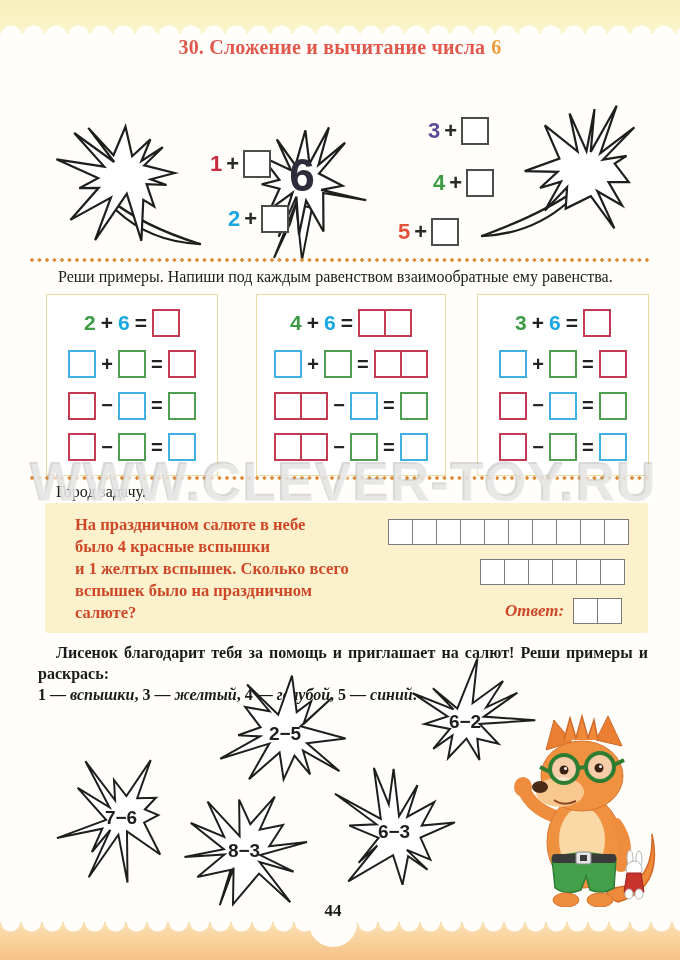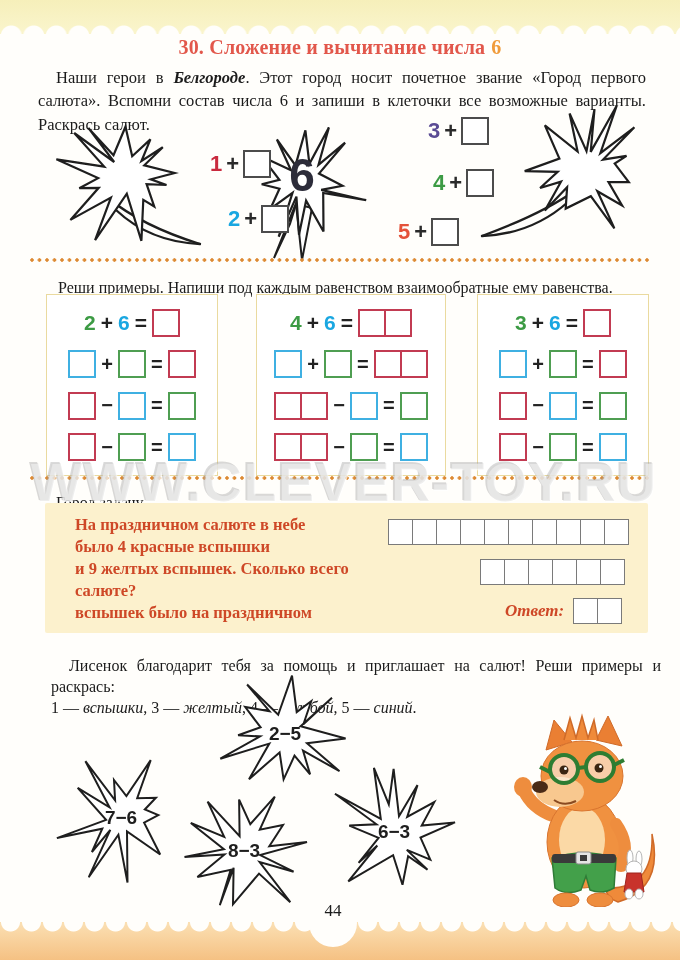--- a/index.html
+++ b/index.html
@@ -11,28 +11,28 @@
   .scallop-top{position:absolute;top:22px;left:0;width:680px;height:14px;
             background-image:radial-gradient(circle 11px at 50% 14px,#fffefb 10px,rgba(255,255,255,0) 11px);
             background-size:22.5px 14px;background-repeat:repeat-x;}
   .band-bottom{position:absolute;top:922px;left:0;width:680px;height:38px;
             background:linear-gradient(#fbe0b4,#f5c183);}
   .scallop-bottom{position:absolute;top:922px;left:0;width:680px;height:12px;
             background-image:radial-gradient(circle 10px at 50% 0px,#fffefb 9px,rgba(255,255,255,0) 10px);
             background-size:21px 12px;background-repeat:repeat-x;}
   .page-bump{position:absolute;left:309px;top:899px;width:48px;height:48px;border-radius:50%;background:#fffefb;}
   .pagenum{position:absolute;left:303px;top:901px;width:60px;text-align:center;
-           font-weight:normal;font-size:17px;}
+           font-weight:bold;font-size:17px;}
   
   .title{position:absolute;top:36px;left:0;width:680px;text-align:center;
          font-weight:bold;font-size:20px;color:#e2574b;letter-spacing:.2px;}
   .title .tnum{color:#f09b3b;margin-left:6px;}
   .intro{position:absolute;top:66px;left:38px;width:608px;margin:0;
          font-size:16.5px;line-height:1.42;text-align:justify;text-indent:18px;}
-  .instr{position:absolute;font-size:16px;margin-top:11px;}
+  .instr{position:absolute;font-size:16px;}
   
   .fw{position:absolute;overflow:visible;}
   .fw polygon{fill:#fff;stroke:#1e1e1e;stroke-width:2.2;stroke-linejoin:miter;}
   .fw path{fill:none;stroke:#1e1e1e;stroke-width:2.3;stroke-linecap:round;}
   .fw .spike{fill:#fff;stroke:#1e1e1e;stroke-width:2;}
   .big-six{position:absolute;left:272px;top:148px;width:60px;text-align:center;
            font-family:"Liberation Sans",sans-serif;font-weight:bold;font-size:46px;color:#2c2c3a;}
   .comp-eq{position:absolute;display:flex;align-items:center;gap:4px;
            font-family:"Liberation Sans",sans-serif;font-weight:bold;font-size:22px;}
   .comp-eq .plus{color:#2a2a2a;}
@@ -62,22 +62,22 @@
   .taskbox{position:absolute;left:45px;top:503px;width:603px;height:130px;background:#fcf1cd;border-radius:2px;}
   .task-text{position:absolute;left:30px;top:11px;width:330px;
              font-weight:bold;font-size:16.5px;line-height:22px;color:#ce4827;}
   .cellrow{position:absolute;display:flex;}
   .cell{width:23px;height:24px;border:1px solid #7a7a7a;background:#fff;margin-left:-1px;}
   .cell:first-child{margin-left:0;}
   .answer-line{position:absolute;left:460px;top:95px;display:flex;align-items:center;gap:9px;}
   .answer-label{font-style:italic;font-weight:bold;font-size:17px;color:#ce4827;}
   .answer-line .cellrow{position:static;}
   
-  .finale{position:absolute;top:642px;left:38px;width:610px;margin:13px;
-          font-size:16px;line-height:21px;text-align:justify;}
+  .finale{position:absolute;top:642px;left:38px;width:610px;margin:0;
+          font-size:16px;line-height:21px;text-align:justify;font-weight:bold;}
   .finale .ind{display:inline-block;width:18px;}
   .finale .dash{margin:0 4px;}
   .star-wrap{position:absolute;}
   .star-wrap svg{position:absolute;left:0;top:0;overflow:visible;}
   .star-wrap polygon{fill:#fff;stroke:#1e1e1e;stroke-width:2;stroke-linejoin:miter;}
   .star-label{position:absolute;width:60px;text-align:center;
       font-family:"Liberation Sans",sans-serif;font-weight:bold;font-size:19px;color:#1e1e1e;}
   .fox{position:absolute;left:502px;top:692px;}
 </style>
 </head>
@@ -85,21 +85,20 @@
 
 <div class="page">
 
   <div class="band-top"></div>
   <div class="scallop-top"></div>
 
   <div class="title">
     <span>30. Сложение и вычитание числа</span><span class="tnum">6</span>
   </div>
 
-  <p class="intro"><span>Наши герои в </span><b><i>Белгороде</i></b><span>. Этот город носит почетное звание «Город первого салюта». Вспомни состав числа 6 и запиши в клеточки все возможные варианты. Раскрась салют.</span></p>
 
   <svg class="fw" style="left:36px;top:112px" width="175" height="140">
     <path d="M164,132 Q114,130 80,98"></path>
     <path d="M164,132 Q106,114 72,86"></path>
     <polygon points="89.5,14.7 96.2,44.2 114.4,27.4 105.5,49.0 126.8,35.3 108.3,53.3 138.6,61.0 114.8,67.3 130.5,73.0 110.6,72.2 118.2,94.5 107.3,87.8 105.4,128.8 90.8,81.7 59.1,128.2 74.9,85.6 34.4,107.9 62.7,75.8 43.3,76.2 62.1,66.1 20.4,47.3 68.2,54.6 38.2,21.0 78.2,50.0 52.3,15.9 77.5,43.3"></polygon>
   </svg>
 
   <svg class="fw" style="left:240px;top:110px" width="124" height="152">
     <polygon class="spike" points="34,148 58,88 50,114"></polygon>
     <polygon class="spike" points="56,94 62,150 72,98"></polygon>
@@ -238,23 +237,23 @@
 
   <div class="watermark">WWW.CLEVER-TOY.RU</div>
   <div class="dotsep" style="top:476px"></div>
 
   <div class="instr" style="left:56px;top:483px">Город задачу.</div>
 
   <div class="taskbox">
     <div class="task-text">
       <div>На праздничном салюте в небе</div>
       <div>было 4 красные вспышки</div>
-      <div>и 9 желтых вспышек. Сколько всего</div>
+      <div>и 1 желтых вспышек. Сколько всего</div>
+      <div>вспышек было на праздничном</div>
       <div>салюте?</div>
-      <div>вспышек было на праздничном</div>
     </div>
     <div class="cellrow" style="left:343px;top:16px">
         <div class="cell"></div>
         <div class="cell"></div>
         <div class="cell"></div>
         <div class="cell"></div>
         <div class="cell"></div>
         <div class="cell"></div>
         <div class="cell"></div>
         <div class="cell"></div>
@@ -280,20 +279,26 @@
 
   <p class="finale"><span class="ind"></span><span>Лисенок благодарит тебя за помощь и приглашает на салют! Реши примеры и раскрась:</span><br>
     <span>1</span><span class="dash">—</span><i>вспышки</i><span>, </span><span>3</span><span class="dash">—</span><i>желтый</i><span>, </span><span>4</span><span class="dash">—</span><i>голубой</i><span>, </span><span>5</span><span class="dash">—</span><i>синий</i><span>.</span>
   </p>
 
   <div class="star-wrap" style="left:225px;top:680px;width:130px;height:132px">
     <svg width="130" height="132">
         <polygon points="67.0,-4.4 71.7,32.1 86.2,21.3 78.4,44.2 107.0,17.8 75.6,46.2 120.6,58.5 82.0,63.2 114.5,91.2 78.0,70.6 85.1,94.3 69.5,75.7 58.6,99.4 54.6,72.4 24.0,99.2 44.3,63.6 -4.7,78.7 35.0,56.4 13.1,55.3 35.6,47.3 20.2,27.0 44.5,31.2 22.1,4.5 53.2,34.8"></polygon>
       </svg>
     <div class="star-label" style="left:30px;top:43px">2−5</div>
+  </div>
+  <div class="star-wrap" style="left:388px;top:676px;width:132px;height:118px">
+    <svg width="132" height="118">
+        <polygon points="89.4,-17.5 84.6,27.2 115.1,5.0 98.2,31.3 129.4,16.8 95.8,40.6 147.3,44.2 91.6,47.9 110.4,67.8 89.3,62.7 91.5,84.1 78.5,62.6 60.1,82.0 64.4,59.5 45.2,72.9 61.9,53.0 36.6,48.0 59.6,40.5 24.7,17.2 65.6,33.4 44.9,12.2 69.3,32.6"></polygon>
+      </svg>
+    <div class="star-label" style="left:47px;top:35px">6−2</div>
   </div>
   <div class="star-wrap" style="left:58px;top:767px;width:128px;height:110px">
     <svg width="128" height="110">
         <polygon points="56.0,13.0 68.4,29.1 92.7,-6.9 79.2,31.2 97.9,30.7 86.8,42.5 100.3,48.1 86.1,55.6 102.2,87.5 69.0,64.4 69.5,115.6 60.4,67.8 30.7,110.3 52.3,62.8 33.9,85.0 44.3,61.7 -1.1,71.1 48.1,52.9 19.7,20.9 51.5,40.3 27.4,-5.8 57.1,33.3"></polygon>
       </svg>
     <div class="star-label" style="left:33px;top:40px">7−6</div>
   </div>
   <div class="star-wrap" style="left:183px;top:797px;width:145px;height:115px">
     <svg width="145" height="115">
         <polygon points="56.1,2.6 67.3,27.1 91.8,-0.3 76.8,32.7 100.0,28.0 86.3,49.3 124.0,45.1 77.1,58.1 110.6,74.7 76.6,65.1 107.3,105.2 76.0,76.6 50.0,107.3 50.6,70.8 36.8,108.2 47.7,72.8 14.4,80.0 41.5,57.5 1.5,60.0 40.9,52.3 7.8,26.0 41.2,39.8 24.6,4.6 56.6,39.1"></polygon>

